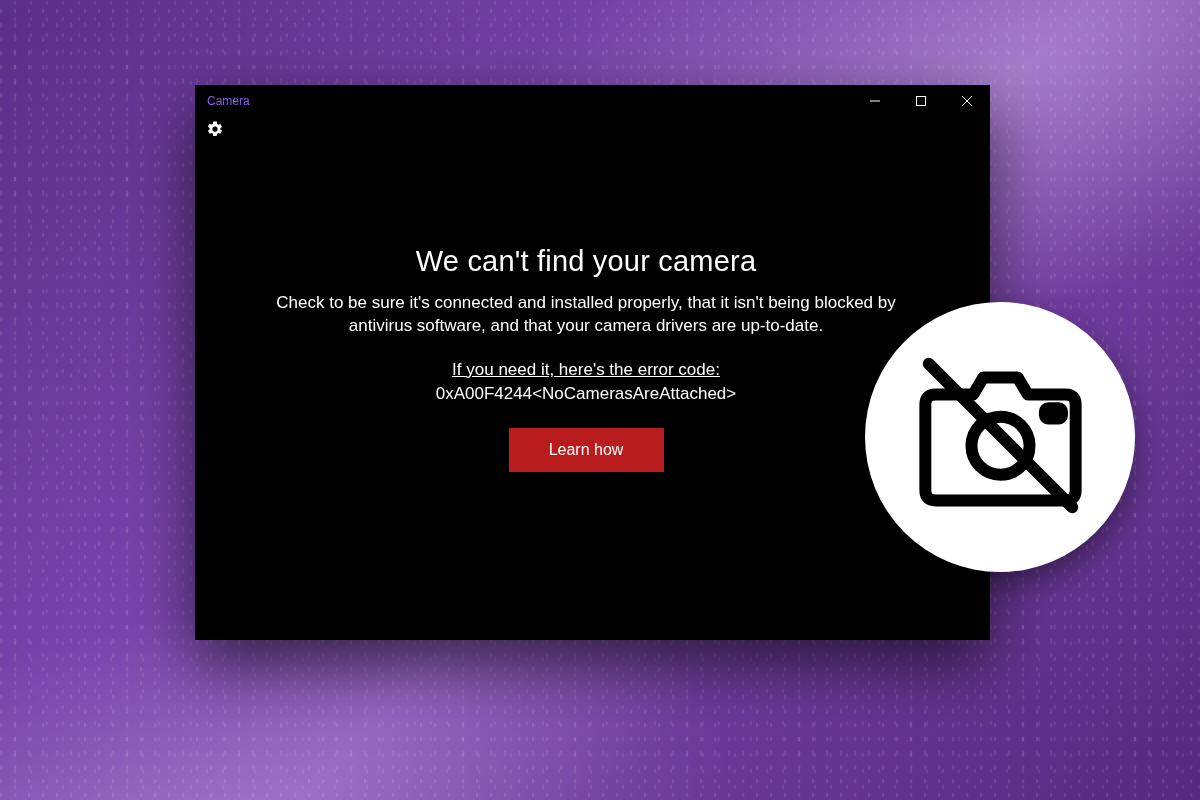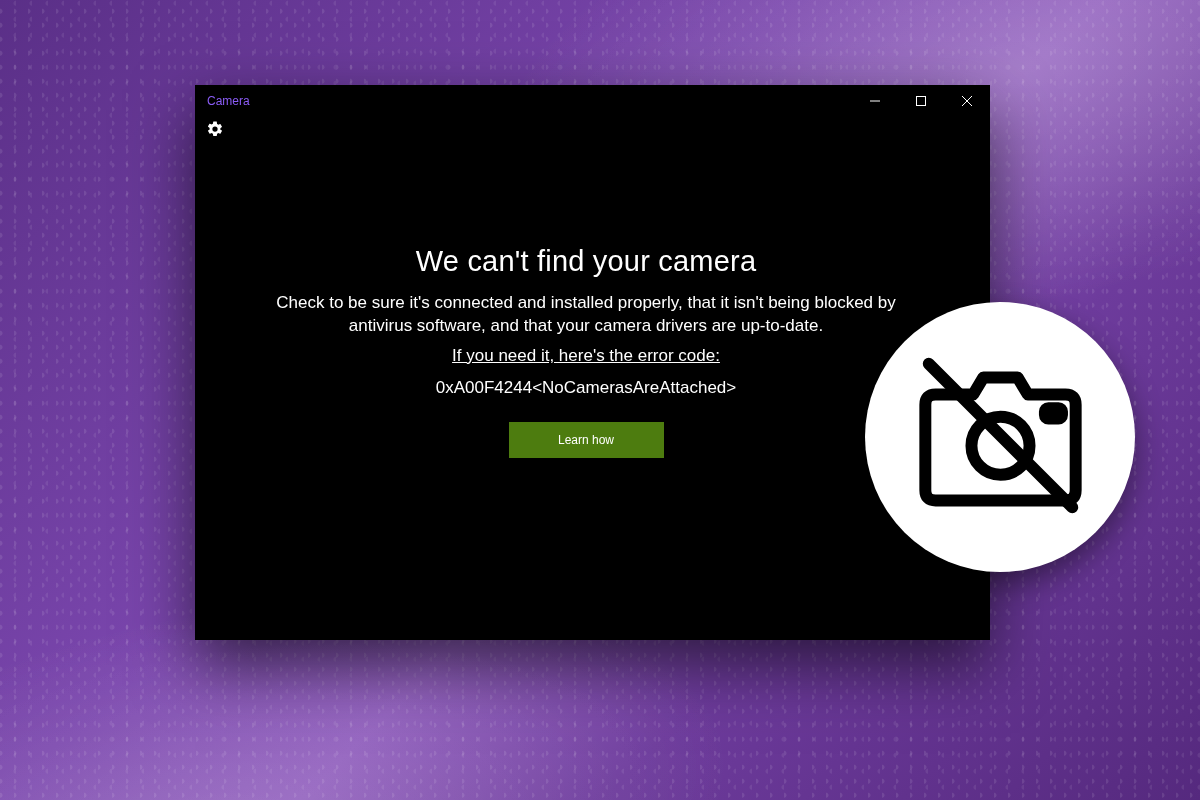--- a/index.html
+++ b/index.html
@@ -91,38 +91,38 @@
   }
   .heading {
     font-size: 29px;
     font-weight: 400;
     margin: 0 0 14px 0;
     letter-spacing: 0.2px;
   }
   .desc {
     font-size: 17px;
     line-height: 1.35;
-    margin: 0 auto 8px auto;
+    margin: 0 auto 22px auto;
     max-width: 640px;
   }
   .err-intro { font-size: 17px; margin: 0; text-decoration: underline; }
-  .err-code  { font-size: 17px; margin: 12px 0 24px 0; }
+  .err-code  { font-size: 17px; margin: 4px 0 24px 0; }
 
   .buttons {
     display: flex;
     justify-content: center;
     gap: 14px;
   }
   .btn {
-    background: #4d7c0f;
+    background: #b91c1c;
     color: #fff;
     border: none;
     width: 155px;
-    height: 36px;
-    font-size: 12px;
+    height: 44px;
+    font-size: 16px;
     font-family: inherit;
     cursor: pointer;
   }
 
   
   .badge {
     position: absolute;
     left: 865px;
     top: 302px;
     width: 270px;

